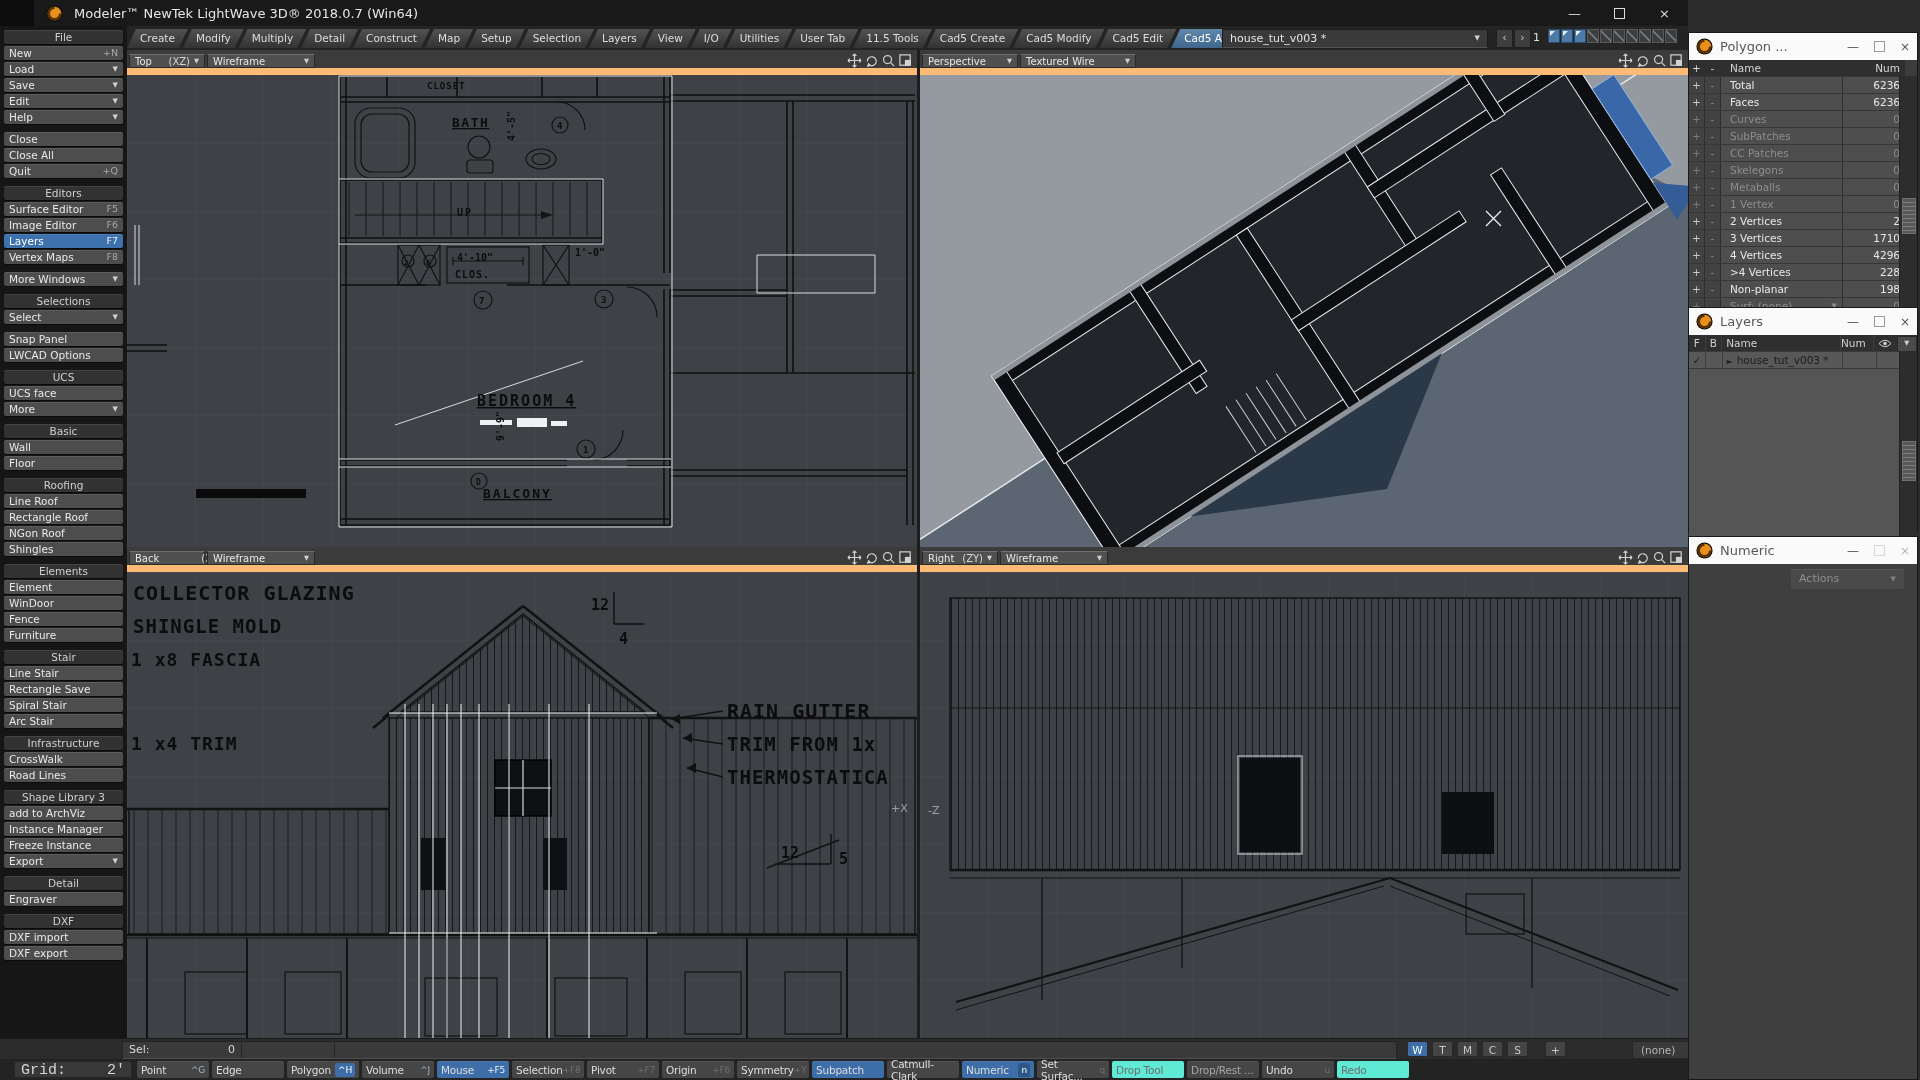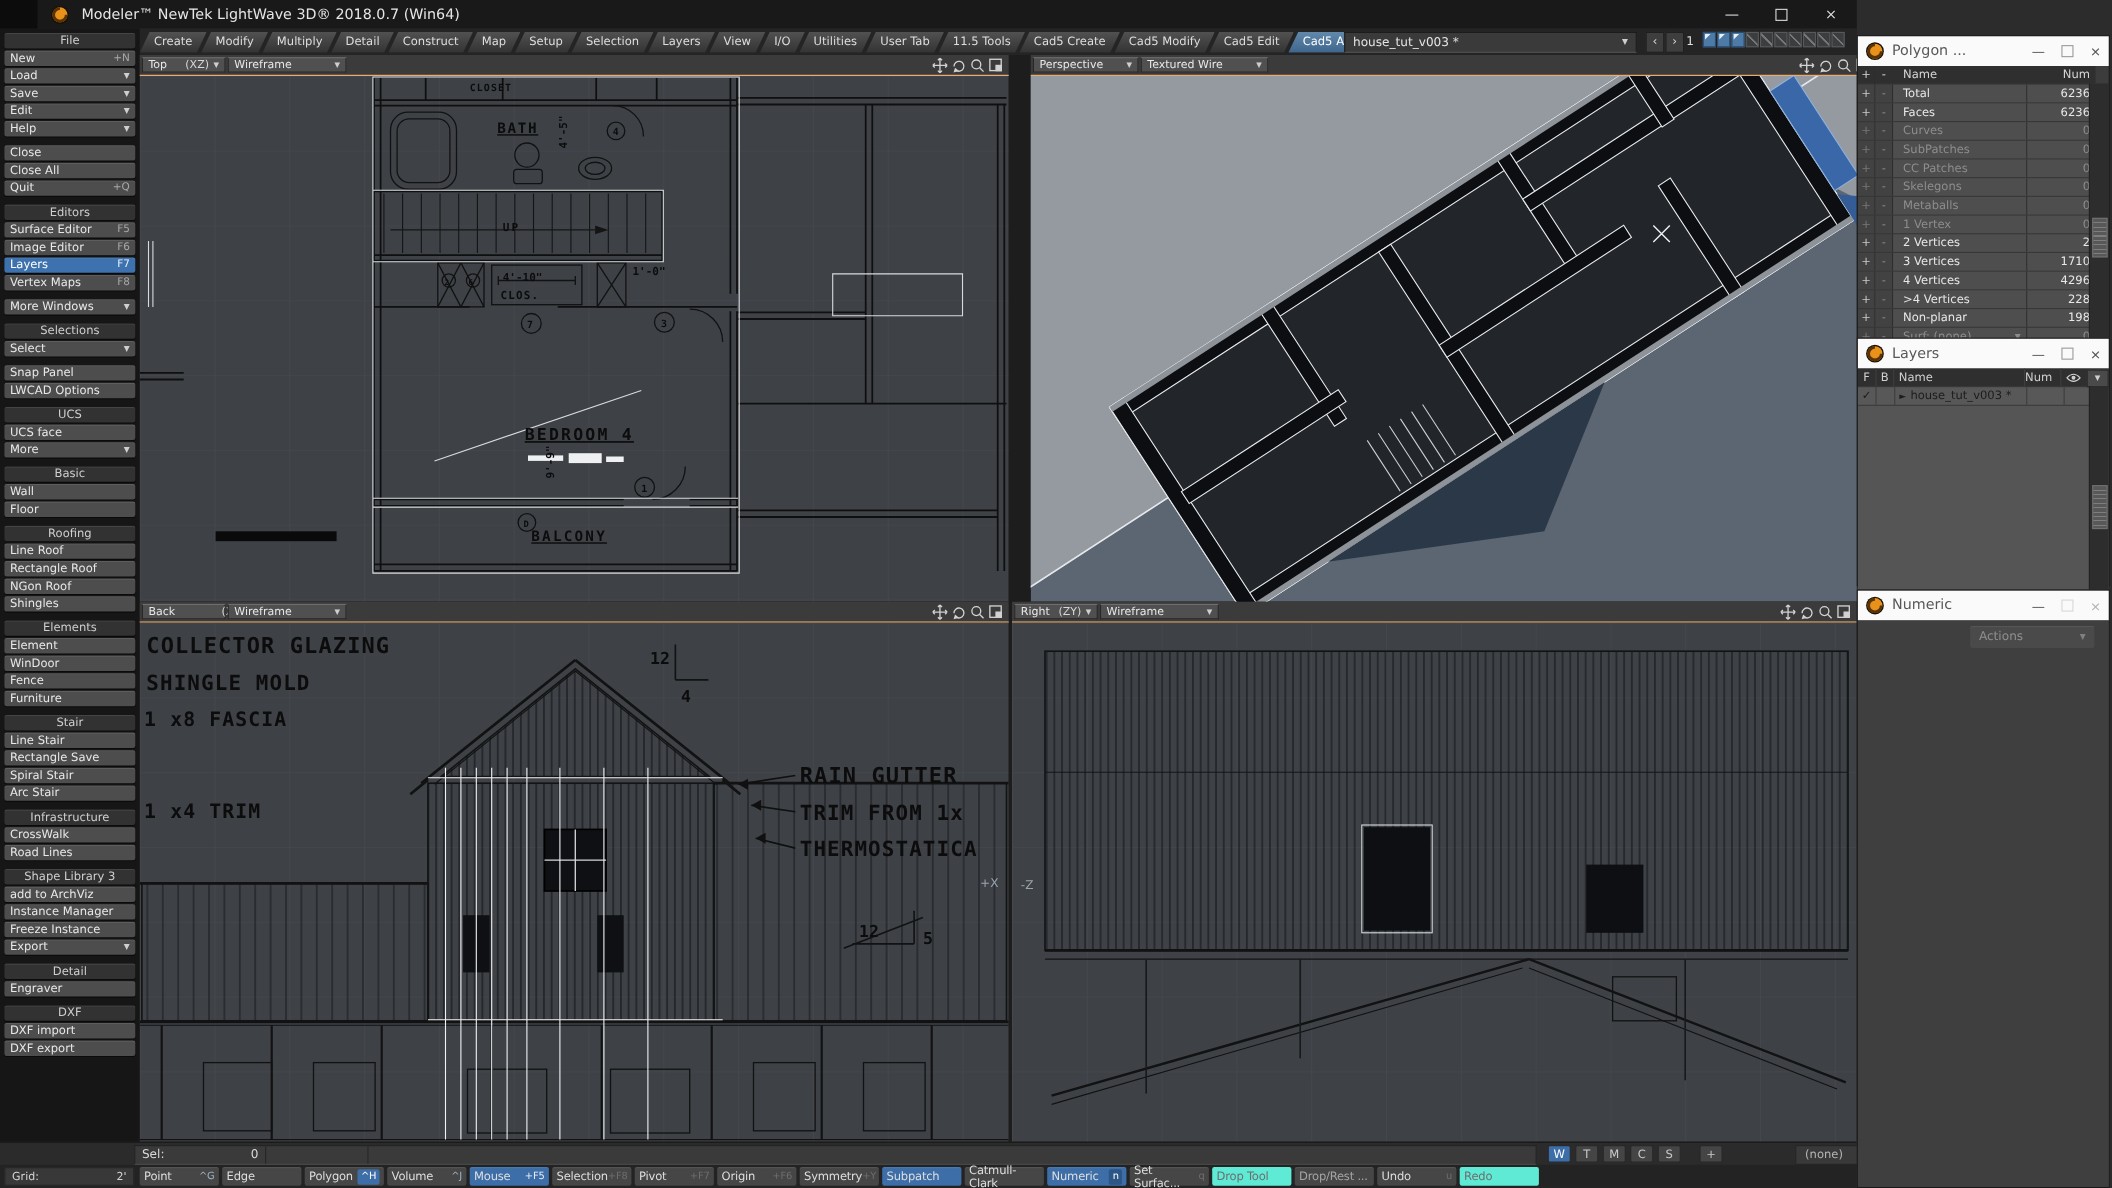--- a/index.html
+++ b/index.html
@@ -40,21 +40,21 @@
   .sb-e .suf{color:#a8a8a8;font-size:9.5px;}
   .sb-e.arr .suf{font-size:7px;color:#cfcfcf;}
   .sb-e.hdr{background:#323232;justify-content:center;color:#cfcfcf;}
   .sb-e.gap{background:transparent;box-shadow:none;height:4px;}
   .sb-e.sel{background:#3d72ae;color:#fff;}
   .sb-e.sel .suf{color:#e8f1fa;}
 
   
   .viewports{position:absolute;left:127px;top:50px;width:1561px;height:988px;background:#1d1d1d;}
   .vp{position:absolute;}
-  .vp-toolbar{height:18px;background:#3b3b3b;border-bottom:1px solid #fdba74;display:flex;align-items:center;}
+  .vp-toolbar{height:18px;background:#3b3b3b;border-bottom:7px solid #fdba74;display:flex;align-items:flex-end;}
   .vp-dd{background:#505050;border:1px solid #282828;border-top-color:#6e6e6e;height:14px;margin-left:2px;padding:0 5px;
        font-size:10px;color:#e8e8e8;display:flex;align-items:center;box-sizing:border-box;}
   .vp-dd .ax{margin-left:auto;color:#d8d8d8;}
   .vp-dd .caret{font-size:6.5px;color:#cfcfcf;margin-left:4px;}
   .vp-icons{margin-left:auto;display:flex;margin-right:3px;}
   .vp-ibtn{width:17px;height:15px;display:flex;align-items:center;justify-content:center;}
   .vp-ibtn svg{stroke:#d2d2d2;fill:none;stroke-width:1.3;}
   .vpsvg{display:block;}
 
   
@@ -107,22 +107,22 @@
   .selbox .cell1{width:106px;display:flex;padding:0 6px;color:#d8d8d8;border-right:1px solid #262626;}
   .selbox .cell1 .v{margin-left:auto;}
   .selbox .cell2{width:92px;border-right:1px solid #262626;}
   .wtmcs{position:absolute;left:1407px;top:2px;display:flex;gap:4px;}
   .mbtn{width:21px;height:16px;line-height:16px;text-align:center;background:#454545;border:1px solid #292929;border-radius:2px;color:#c9c9c9;font-size:10.5px;box-sizing:border-box;}
   .mbtn.sel{background:#3d6ea8;color:#fff;}
   .plus-btn{position:absolute;left:1545px;top:2px;}
   .preset-dd{position:absolute;left:1632px;top:2px;width:100px;height:16px;background:#393939;border:1px solid #252525;color:#b5b5b5;font-size:10.5px;line-height:16px;padding:0 8px;}
 
   .modebar{position:absolute;left:0;top:1059px;width:1688px;height:21px;background:#232323;display:flex;align-items:center;}
-  .gridbox{width:118px;height:17px;margin-left:4px;background:#383838;border:1px solid #262626;display:flex;justify-content:space-between;
-      padding:0 6px;color:#d4d4d4;font-size:10px;line-height:17px;box-sizing:border-box;flex:0 0 auto;}
+  .gridbox{width:118px;height:17px;margin-left:14px;background:#383838;border:1px solid #262626;display:flex;justify-content:space-between;
+      padding:0 6px;color:#d4d4d4;font-size:15px;line-height:17px;box-sizing:border-box;flex:0 0 auto;font-family:Liberation Mono, monospace;}
   .mode-btns{display:flex;gap:3px;margin-left:5px;}
   .mode{width:72px;height:17px;background:#464646;border-radius:2px;font-size:10.5px;color:#dedede;display:flex;justify-content:space-between;
       align-items:center;padding:0 4px;box-sizing:border-box;box-shadow:inset 0 1px 0 rgba(255,255,255,.07);flex:0 0 auto;letter-spacing:-.2px;}
   .mode .key{color:#9fb3c4;font-size:9px;}
   .mode.kdim .key{color:#6e6e6e;}
   .mode.act{background:#3d6ea8;}
   .mode.act .key{color:#e8f0f8;}
   .mode.chip .key{background:#3d6ea8;color:#fff;padding:0 3px;border-radius:2px;line-height:14px;}
   .mode.act.chip .key{background:#2c5685;}
   .mode.dim{background:#5eead4;color:#6e6e6e;box-shadow:none;}
@@ -667,21 +667,21 @@
           <text class="ct" x="299" y="190" font-size="7">6</text>
           <text class="ct" x="377" y="366" font-size="10" transform="rotate(-90 377 366)">9'-9"</text>
           <text class="ct" x="350" y="331" font-size="15" letter-spacing="2" text-decoration="underline">BEDROOM 4</text>
           <text class="ct" x="456" y="378" font-size="9">1</text>
           <text class="ct" x="349" y="410" font-size="8">D</text>
           <text class="ct" x="356" y="423" font-size="13" letter-spacing="2" text-decoration="underline">BALCONY</text>
         </g>
       </svg>
     </div>
 
-    <div class="vp" style="left:793px;top:0;width:768px;height:497px;margin-left:17px;">
+    <div class="vp" style="left:793px;top:0;width:768px;height:497px;">
       <div class="vp-toolbar">
         <div class="vp-dd" style="width:96px;">
           <span>Perspective</span>
           <span class="caret" style="margin-left:auto;">▼</span>
         </div>
         <div class="vp-dd" style="width:116px;">
           <span>Textured Wire</span>
           <span class="caret" style="margin-left:auto;">▼</span>
         </div>
         <div class="vp-icons">

